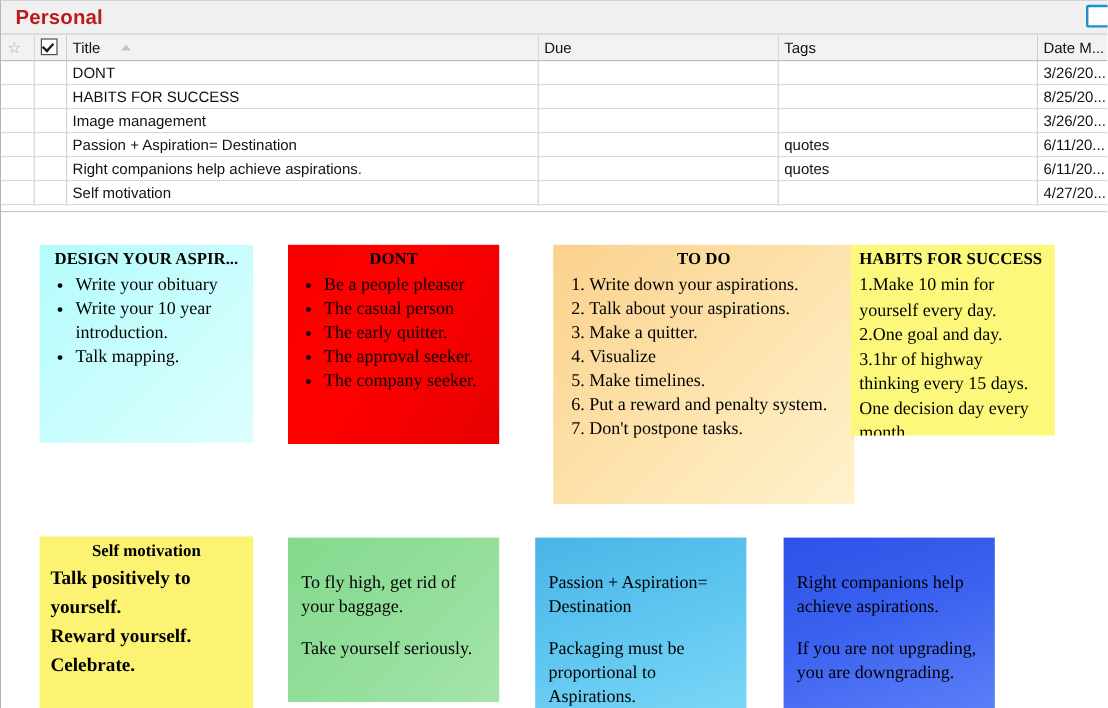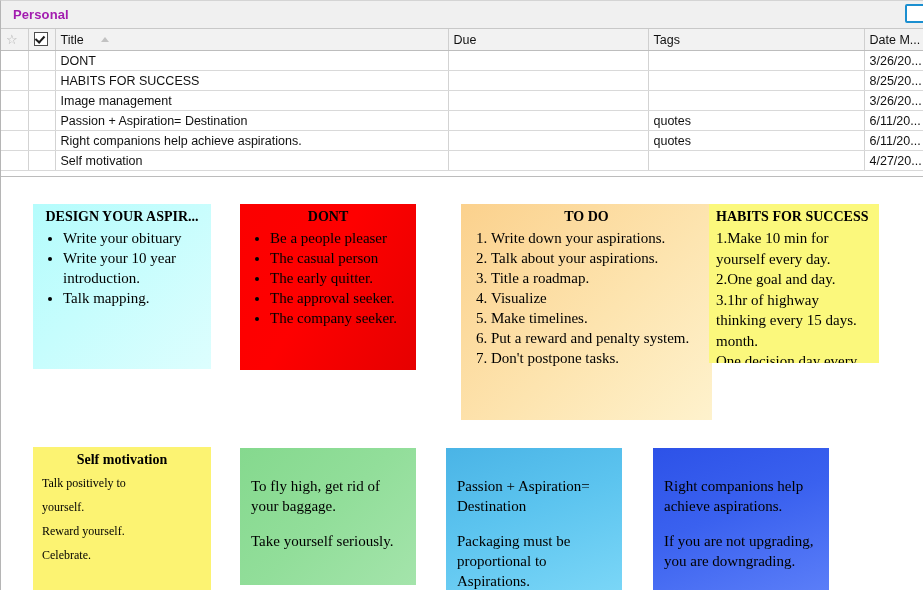--- a/index.html
+++ b/index.html
@@ -29,23 +29,23 @@
   .titlebar {
     position: relative;
     height: 27px;
     background: #f0f0f0;
     border-bottom: 1px solid #c8c8c8;
     display: flex;
     align-items: center;
   }
   .titlebar-label {
     margin-left: 12px;
-    font-size: 13px;
+    font-size: 17px;
     font-weight: bold;
-    color: #a21caf;
+    color: #b91c1c;
     letter-spacing: .1px;
   }
   .titlebar-widget {
     position: absolute;
     right: -8px;
     top: 3px;
     width: 26px;
     height: 19px;
     border: 2px solid #1b8fd0;
     border-radius: 2px;
@@ -315,44 +315,44 @@
         <li>The approval seeker.</li>
         <li>The company seeker.</li>
       </ul>
     </div>
 
     <div class="note" id="note-todo" style="left:460px; top:27px; width:251px; height:216px;">
       <div class="n-title">TO DO</div>
       <ol>
         <li>Write down your aspirations.</li>
         <li>Talk about your aspirations.</li>
-        <li>Title a roadmap.</li>
+        <li>Make a quitter.</li>
         <li>Visualize</li>
         <li>Make timelines.</li>
         <li>Put a reward and penalty system.</li>
         <li>Don't postpone tasks.</li>
       </ol>
     </div>
 
     <div class="note" id="note-habits" style="left:708px; top:27px; width:170px; height:159px;">
       <div class="n-title" style="text-align:left;padding-left:7px;">HABITS FOR SUCCESS</div>
       <div class="plain-lines">
         <div>1.Make 10 min for</div>
         <div>yourself every day.</div>
         <div>2.One goal and day.</div>
         <div>3.1hr of highway</div>
         <div>thinking every 15 days.</div>
+        <div>One decision day every</div>
         <div>month.</div>
-        <div>One decision day every</div>
       </div>
     </div>
 
     <div class="note" id="note-self" style="left:32px; top:270px; width:178px; height:144px;">
       <div class="n-title">Self motivation</div>
-      <div class="plain-lines" style="font-size:12px;line-height:24px;padding-left:9px;">
+      <div class="plain-lines" style="font-size:16px;line-height:24px;padding-left:9px;font-weight:bold;">
         <div>Talk positively to</div>
         <div>yourself.</div>
         <div>Reward yourself.</div>
         <div>Celebrate.</div>
       </div>
     </div>
 
     <div class="note" id="note-fly" style="left:239px; top:271px; width:176px; height:137px;">
       <div class="n-body" style="padding-top:28px;padding-left:11px;">
         <p>To fly high, get rid of your baggage.</p>

